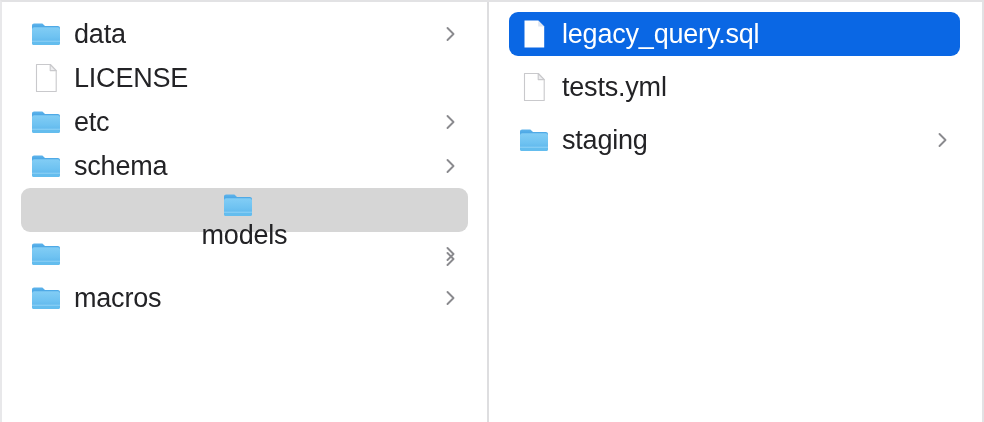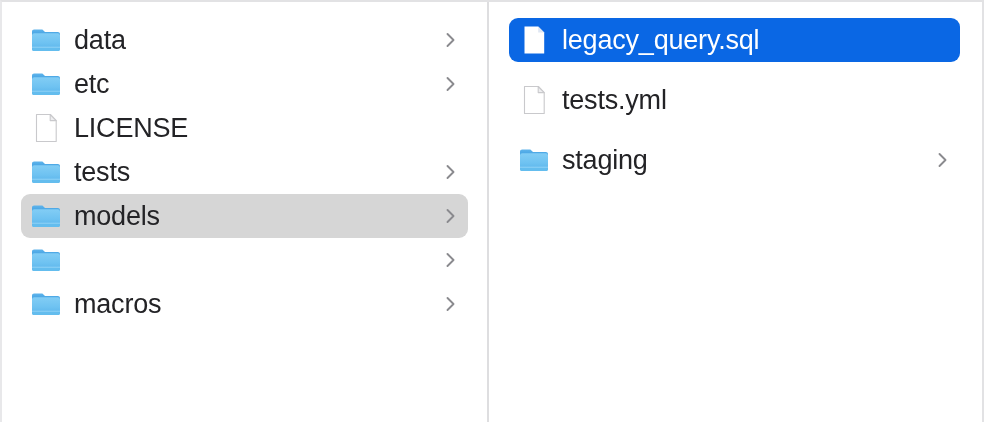--- a/index.html
+++ b/index.html
@@ -24,21 +24,21 @@
     border-left: 2px solid #e8e8ea;
     border-right: 2px solid #e2e2e4;
     display: flex;
   }
 
   .column {
     position: relative;
     height: 100%;
     box-sizing: border-box;
     background: #ffffff;
-    padding-top: 16px;
+    padding-top: 10px;
   }
   .column.col-left {
     width: 487px;
     border-right: 2px solid #dedee0;
   }
   .column.col-right {
     width: 493px;
   }
 
   .row {
@@ -46,24 +46,25 @@
     height: 44px;
     margin: 0 19px 0 19px;
     display: flex;
     align-items: center;
     border-radius: 9px;
     box-sizing: border-box;
     padding-left: 10px;
     padding-right: 10px;
   }
   .col-right .row {
-    margin: 0 22px 16px 20px;
+    margin: 0 22px 9px 20px;
   }
   .row.sel-gray {
     background: #d6d6d6;
+    flex-direction: column;
   }
   .row.sel-blue {
     background: #0a67e4;
   }
 
   .icon {
     width: 30px;
     height: 34px;
     flex: 0 0 30px;
     margin-right: 13px;
@@ -122,46 +123,20 @@
         </span>
         <span class="label">data</span>
         <span class="chevron">
 <svg width="14" height="20" viewBox="0 0 14 20" xmlns="http://www.w3.org/2000/svg">
   <path d="M3.5 4 L9.5 10 L3.5 16" fill="none" stroke="#8a8a8e" stroke-width="1.9" stroke-linecap="round" stroke-linejoin="round"></path>
 </svg></span>
       </div>
       <div class="row">
         <span class="icon">
 <svg width="30" height="34" viewBox="0 0 30 34" xmlns="http://www.w3.org/2000/svg">
-  <defs>
-    <linearGradient id="fgTab" x1="0" y1="0" x2="0" y2="1">
-      <stop offset="0%" stop-color="#5fb4ec"></stop>
-      <stop offset="100%" stop-color="#3f9fe0"></stop>
-    </linearGradient>
-    <linearGradient id="fgBody" x1="0" y1="0" x2="0" y2="1">
-      <stop offset="0%" stop-color="#82cdf5"></stop>
-      <stop offset="55%" stop-color="#6ec2f1"></stop>
-      <stop offset="100%" stop-color="#57b2ea"></stop>
-    </linearGradient>
-  </defs>
-  <path d="M1 8.5 C1 7.3 1.9 6.4 3.1 6.4 L11.4 6.4 L14.0 9.1 L26.9 9.1 C28.1 9.1 29 10.0 29 11.2 L29 12.6 L1 12.6 Z" fill="url(#fgTab)"></path>
-  <rect x="1" y="10.3" width="28" height="17.6" rx="2.1" fill="url(#fgBody)"></rect>
-  <rect x="1" y="23.6" width="28" height="1.5" fill="#8fd3f6" opacity="0.75"></rect>
-  <rect x="1" y="25.1" width="28" height="2.8" rx="1.4" fill="#64bdee"></rect>
-</svg>
-        </span>
-        <span class="label">etc</span>
-        <span class="chevron">
-<svg width="14" height="20" viewBox="0 0 14 20" xmlns="http://www.w3.org/2000/svg">
-  <path d="M3.5 4 L9.5 10 L3.5 16" fill="none" stroke="#8a8a8e" stroke-width="1.9" stroke-linecap="round" stroke-linejoin="round"></path>
-</svg></span>
-      </div>
-      <div class="row">
-        <span class="icon">
-<svg width="30" height="34" viewBox="0 0 30 34" xmlns="http://www.w3.org/2000/svg">
   <path d="M5.5 3.5 L19.2 3.5 L25.2 9.6 L25.2 30.5 L5.5 30.5 Z" fill="#ffffff" stroke="#c9c9cc" stroke-width="1.1" stroke-linejoin="round"></path>
   <path d="M19.2 3.5 L19.2 9.6 L25.2 9.6 Z" fill="#eeeef0" stroke="#c9c9cc" stroke-width="1.1" stroke-linejoin="round"></path>
 </svg>
         </span>
         <span class="label">LICENSE</span>
         <span class="chev-spacer"></span>
       </div>
       <div class="row">
         <span class="icon">
 <svg width="30" height="34" viewBox="0 0 30 34" xmlns="http://www.w3.org/2000/svg">
@@ -175,21 +150,47 @@
       <stop offset="55%" stop-color="#6ec2f1"></stop>
       <stop offset="100%" stop-color="#57b2ea"></stop>
     </linearGradient>
   </defs>
   <path d="M1 8.5 C1 7.3 1.9 6.4 3.1 6.4 L11.4 6.4 L14.0 9.1 L26.9 9.1 C28.1 9.1 29 10.0 29 11.2 L29 12.6 L1 12.6 Z" fill="url(#fgTab)"></path>
   <rect x="1" y="10.3" width="28" height="17.6" rx="2.1" fill="url(#fgBody)"></rect>
   <rect x="1" y="23.6" width="28" height="1.5" fill="#8fd3f6" opacity="0.75"></rect>
   <rect x="1" y="25.1" width="28" height="2.8" rx="1.4" fill="#64bdee"></rect>
 </svg>
         </span>
-        <span class="label">tests</span>
+        <span class="label">etc</span>
+        <span class="chevron">
+<svg width="14" height="20" viewBox="0 0 14 20" xmlns="http://www.w3.org/2000/svg">
+  <path d="M3.5 4 L9.5 10 L3.5 16" fill="none" stroke="#8a8a8e" stroke-width="1.9" stroke-linecap="round" stroke-linejoin="round"></path>
+</svg></span>
+      </div>
+      <div class="row">
+        <span class="icon">
+<svg width="30" height="34" viewBox="0 0 30 34" xmlns="http://www.w3.org/2000/svg">
+  <defs>
+    <linearGradient id="fgTab" x1="0" y1="0" x2="0" y2="1">
+      <stop offset="0%" stop-color="#5fb4ec"></stop>
+      <stop offset="100%" stop-color="#3f9fe0"></stop>
+    </linearGradient>
+    <linearGradient id="fgBody" x1="0" y1="0" x2="0" y2="1">
+      <stop offset="0%" stop-color="#82cdf5"></stop>
+      <stop offset="55%" stop-color="#6ec2f1"></stop>
+      <stop offset="100%" stop-color="#57b2ea"></stop>
+    </linearGradient>
+  </defs>
+  <path d="M1 8.5 C1 7.3 1.9 6.4 3.1 6.4 L11.4 6.4 L14.0 9.1 L26.9 9.1 C28.1 9.1 29 10.0 29 11.2 L29 12.6 L1 12.6 Z" fill="url(#fgTab)"></path>
+  <rect x="1" y="10.3" width="28" height="17.6" rx="2.1" fill="url(#fgBody)"></rect>
+  <rect x="1" y="23.6" width="28" height="1.5" fill="#8fd3f6" opacity="0.75"></rect>
+  <rect x="1" y="25.1" width="28" height="2.8" rx="1.4" fill="#64bdee"></rect>
+</svg>
+        </span>
+        <span class="label">schema</span>
         <span class="chevron">
 <svg width="14" height="20" viewBox="0 0 14 20" xmlns="http://www.w3.org/2000/svg">
   <path d="M3.5 4 L9.5 10 L3.5 16" fill="none" stroke="#8a8a8e" stroke-width="1.9" stroke-linecap="round" stroke-linejoin="round"></path>
 </svg></span>
       </div>
       <div class="row sel-gray">
         <span class="icon">
 <svg width="30" height="34" viewBox="0 0 30 34" xmlns="http://www.w3.org/2000/svg">
   <defs>
     <linearGradient id="fgTab" x1="0" y1="0" x2="0" y2="1">

